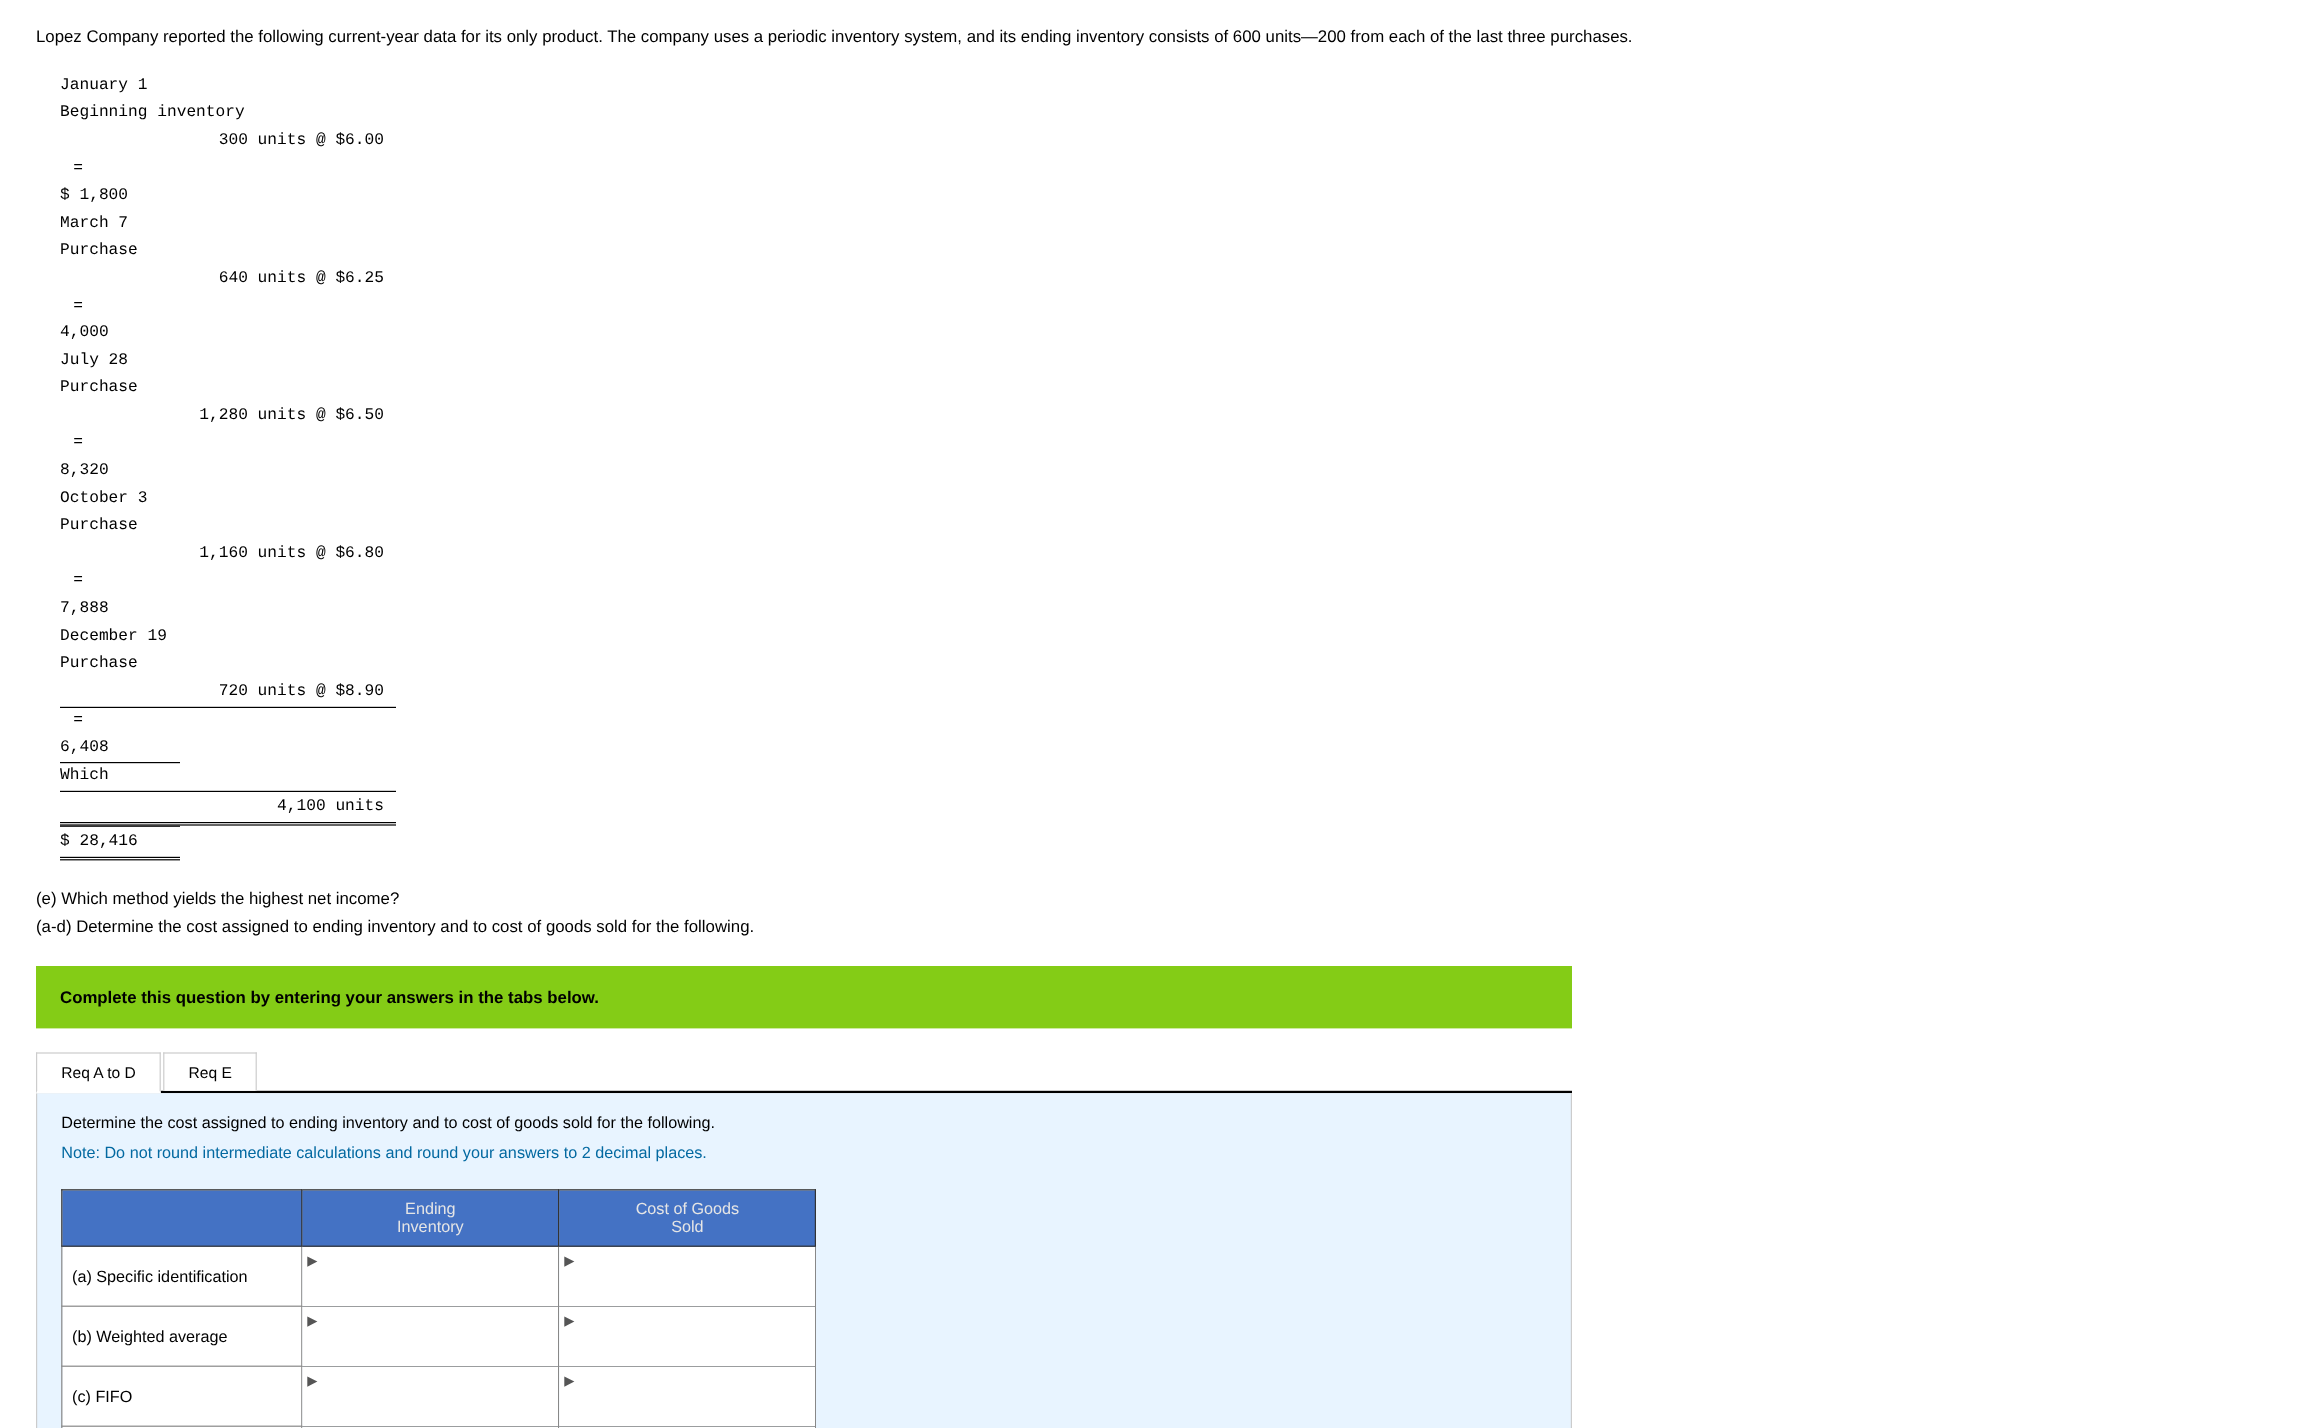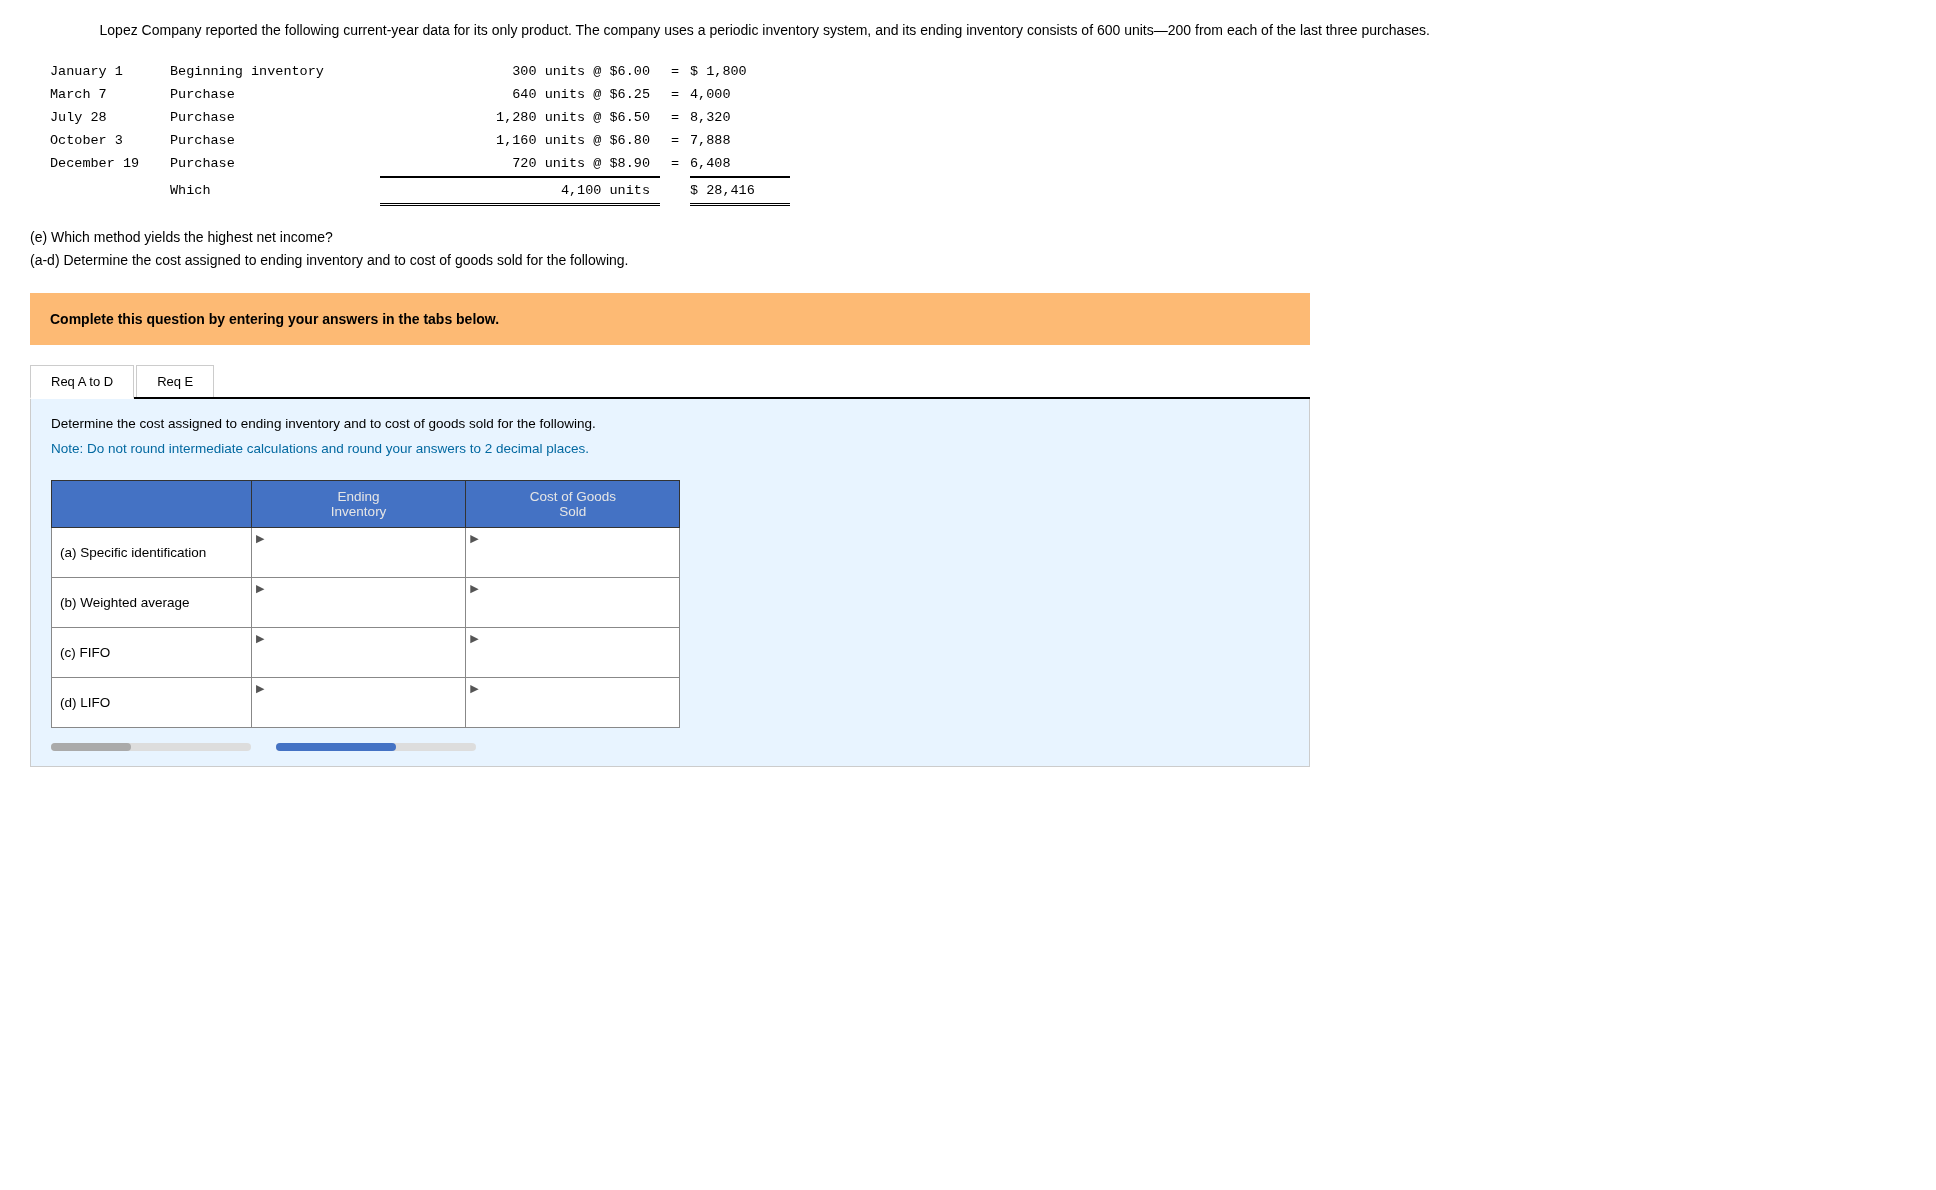--- a/index.html
+++ b/index.html
@@ -16,33 +16,33 @@
       padding: 20px 30px;
       width: 1936px;
       min-height: 1190px;
     }
 
     .intro-text {
       font-size: 14px;
       line-height: 1.5;
       margin-bottom: 20px;
       max-width: 1400px;
-      text-align: right;
     }
 
     .inventory-table {
       margin: 20px 0 20px 20px;
       font-family: 'Courier New', Courier, monospace;
       font-size: 13.5px;
       line-height: 1.7;
     }
 
     .inv-row {
       display: flex;
       align-items: baseline;
+      flex-direction: column;
     }
 
     .inv-date {
       width: 120px;
       white-space: nowrap;
     }
 
     .inv-desc {
       width: 210px;
       white-space: nowrap;
@@ -86,21 +86,21 @@
     }
 
     .questions-text {
       font-size: 14px;
       line-height: 1.7;
       margin: 15px 0;
       max-width: 1400px;
     }
 
     .complete-box {
-      background: #fdba74;
+      background: #84cc16;
       padding: 18px 20px;
       margin: 20px 0;
       max-width: 1280px;
     }
 
     .complete-box-text {
       font-size: 14px;
       font-weight: bold;
     }
 

